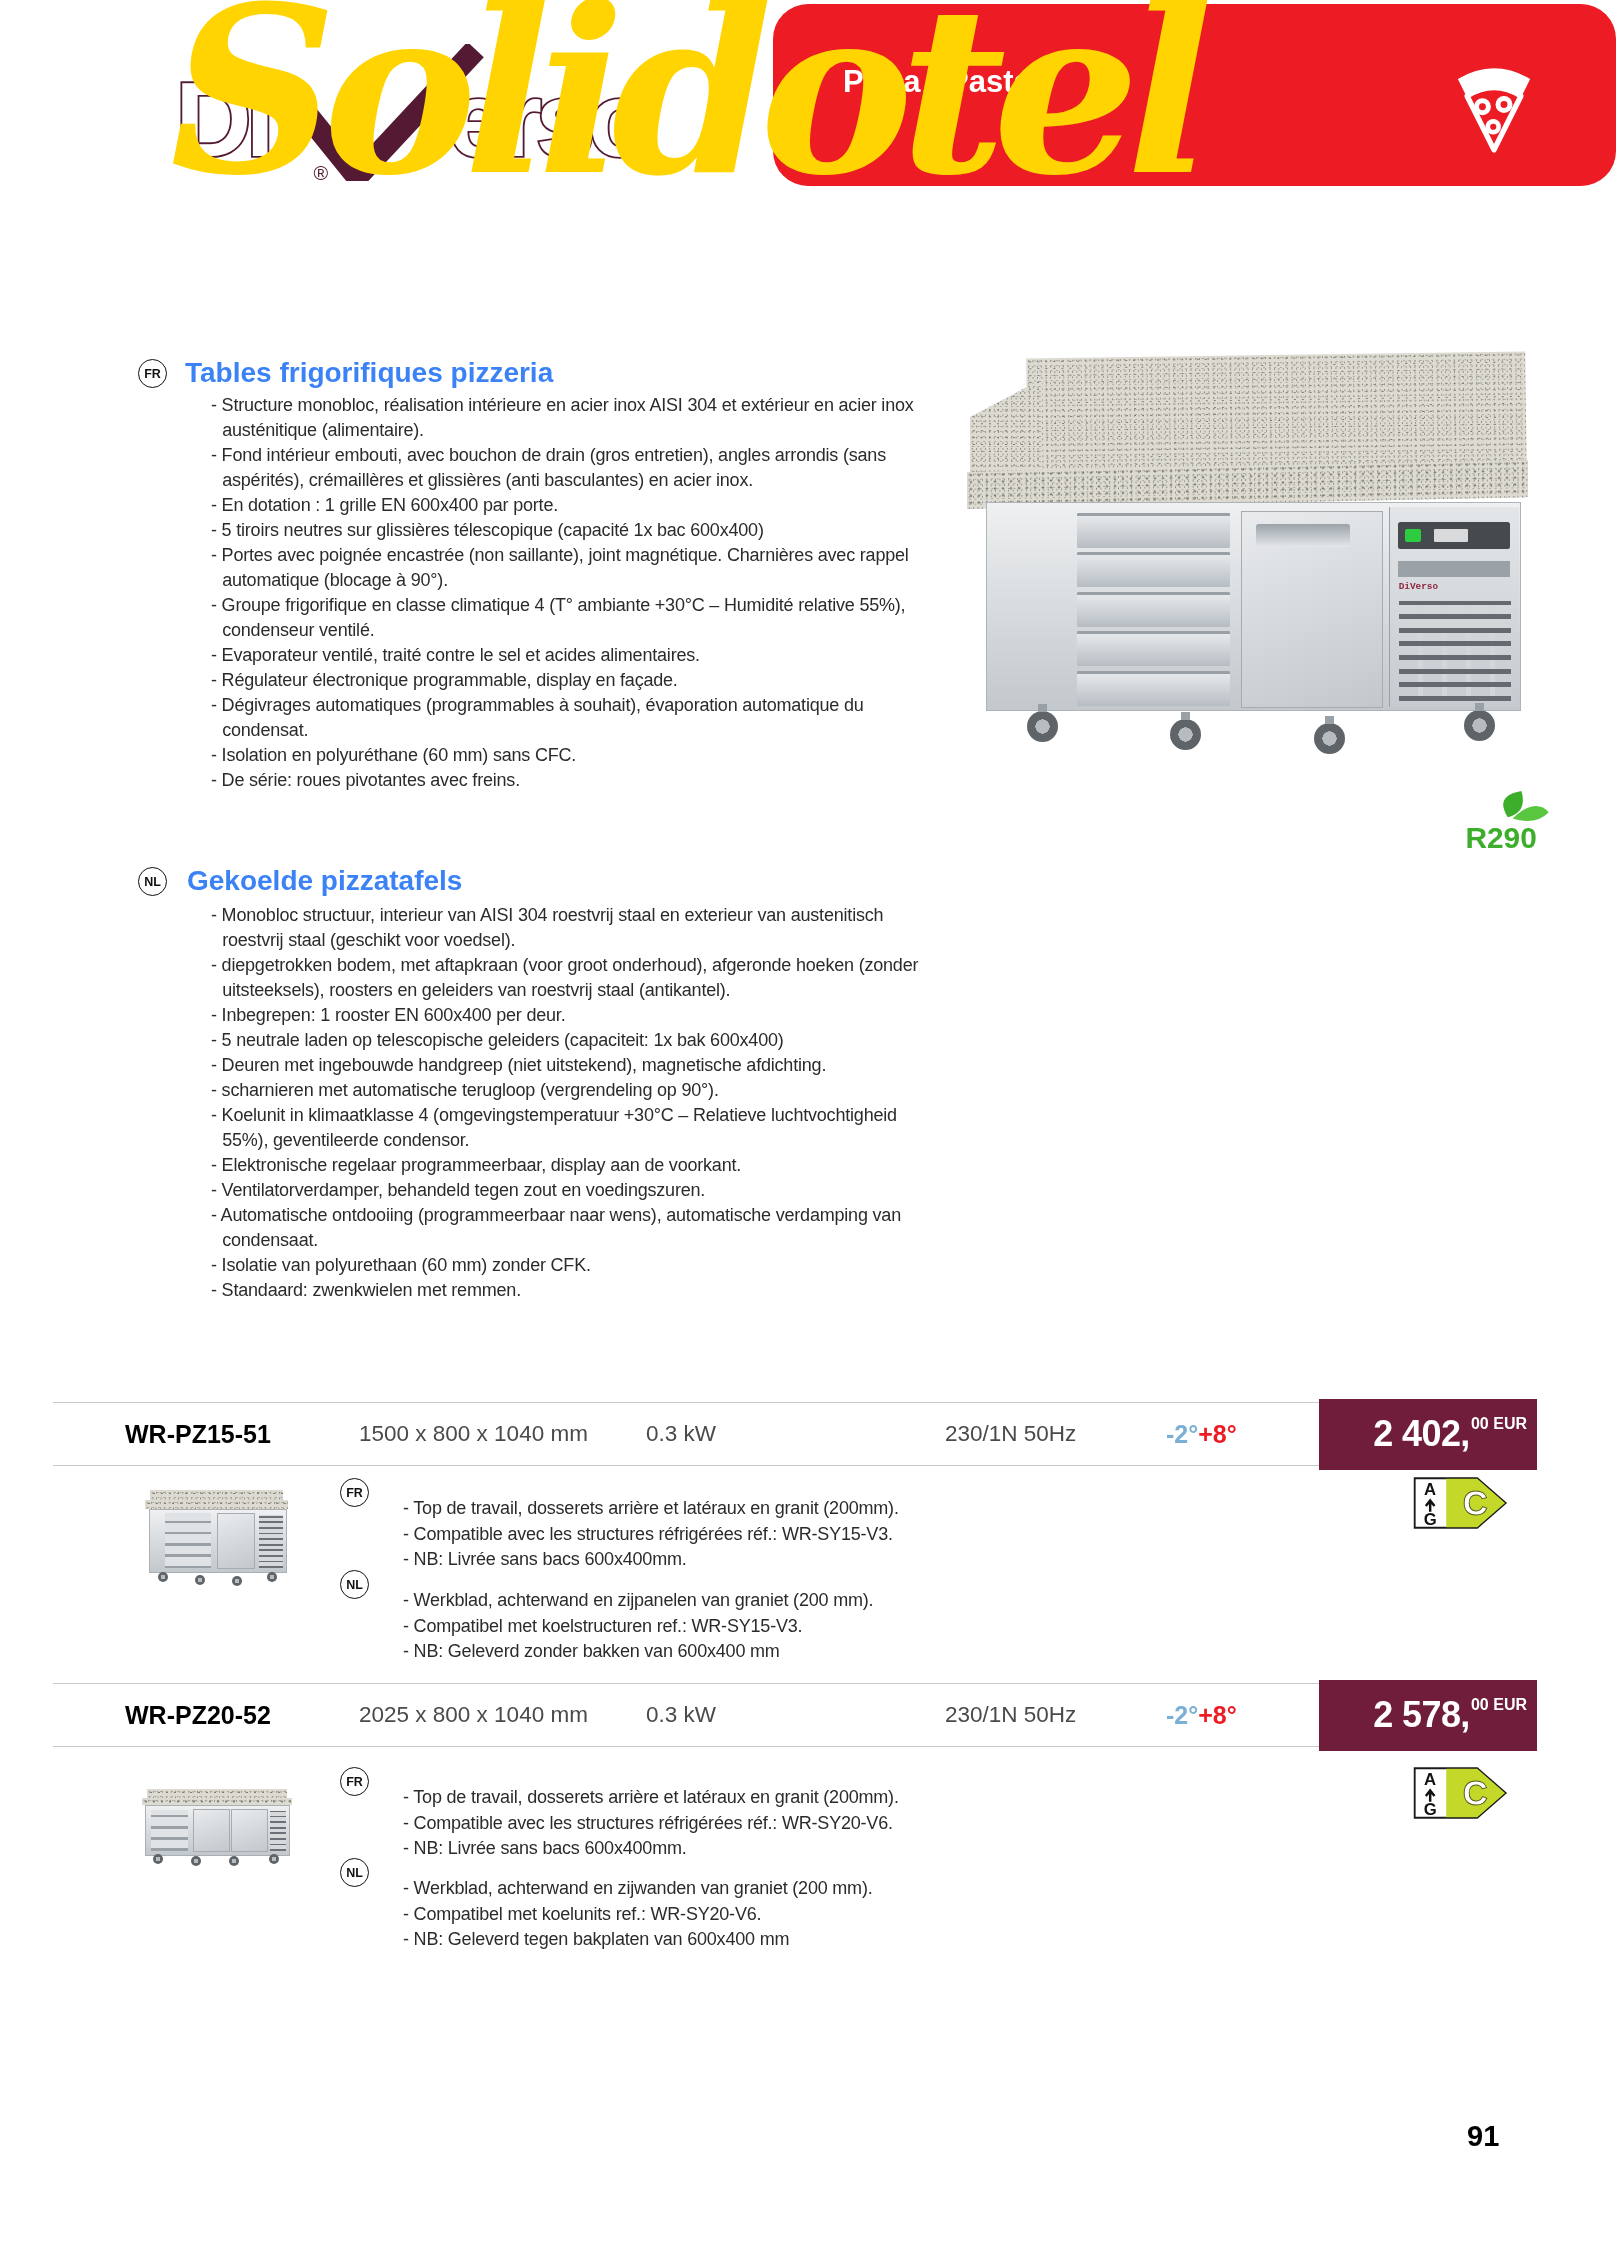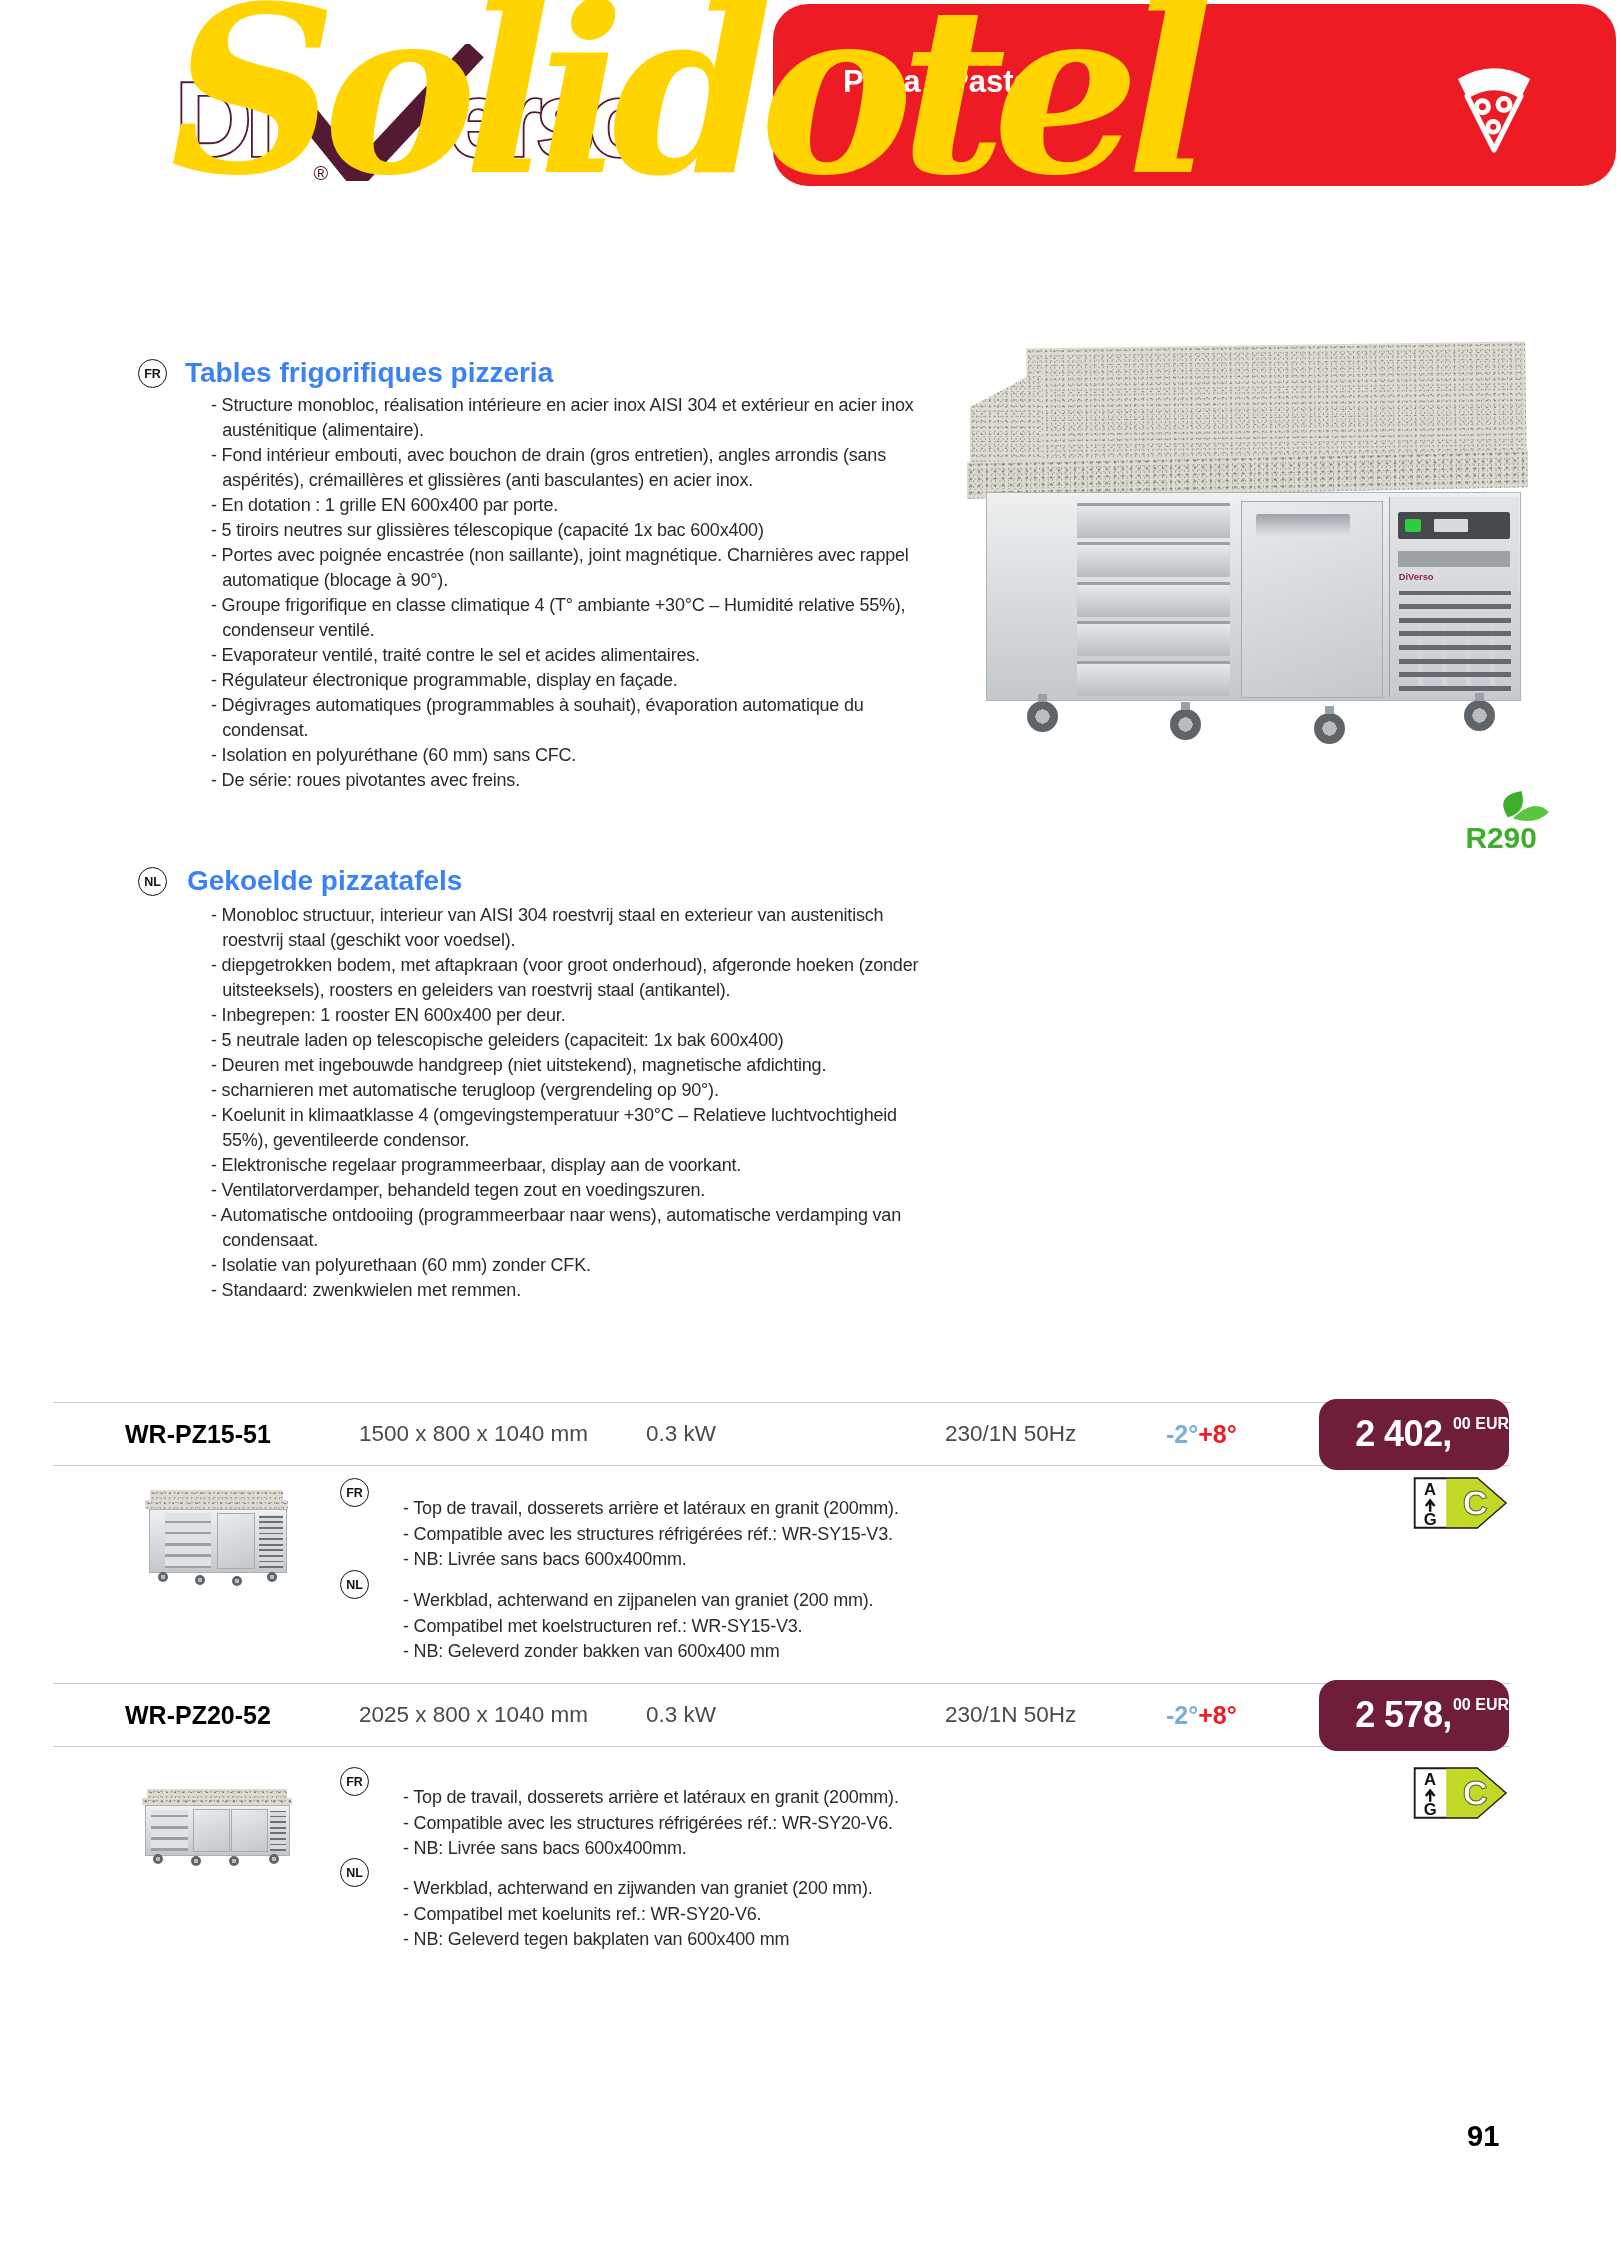--- a/index.html
+++ b/index.html
@@ -29,21 +29,21 @@
     display:flex;align-items:center;justify-content:center;
     font-size:12.5px;font-weight:bold;background:#fff;box-sizing:border-box;color:#111;
   }
   .sec-title{position:absolute;font-size:28px;font-weight:bold;color:#3b82f6;white-space:nowrap;}
   .bullets{
     position:absolute;margin:0;padding:0;list-style:none;
     font-size:18px;line-height:25px;color:#2b2b2b;letter-spacing:-0.2px;
   }
   .bullets li{text-indent:-11.2px;padding-left:11.2px;}
   
-  .photo{position:absolute;left:933px;top:332px;width:624px;height:415px;}
+  .photo{position:absolute;left:933px;top:342px;width:624px;height:415px;font-family:Liberation Mono, monospace;}
   .granite{
     background-color:#dcdad1;
     background-image:
       radial-gradient(circle, #7d7d74 0 1px, transparent 1.1px),
       radial-gradient(circle, #a9a79c 0 0.8px, transparent 0.9px),
       radial-gradient(circle, #8f8d83 0 0.7px, transparent 0.7px);
     background-size:8px 6.9px, 5.6px 5px, 4.4px 5.6px;
   }
   .steel{background:linear-gradient(180deg,#eef0f1,#c3c8cc);}
   .photo .backsplash{position:absolute;left:94px;top:12.5px;width:499px;height:119px;transform:rotate(-0.8deg);}
@@ -80,23 +80,23 @@
   }
   .prod-row .cell{position:absolute;top:0;height:62px;line-height:62px;white-space:nowrap;}
   .code{left:72px;font-size:25px;font-weight:bold;color:#000;}
   .dims{left:306px;font-size:22.5px;color:#4a4a4a;}
   .power{left:593px;font-size:22.5px;color:#4a4a4a;}
   .volt{left:892px;font-size:22.5px;color:#4a4a4a;}
   .temps{left:1113px;font-size:25px;font-weight:bold;}
   .temp-cold{color:#7CAFD6;}
   .temp-warm{color:#ED1C24;}
   .price{
-    position:absolute;left:1266px;top:-4.4px;width:190px;height:71px;background:#6F1D3B;
-    display:flex;align-items:center;justify-content:flex-end;box-sizing:border-box;
-    color:#fff;z-index:2;border-radius:18px;
+    position:absolute;left:1266px;top:-4.4px;width:218px;height:71px;background:#6F1D3B;
+    display:flex;align-items:center;justify-content:flex-end;padding-right:10px;box-sizing:border-box;
+    color:#fff;z-index:2;
   }
   .price-main{font-size:36px;font-weight:bold;letter-spacing:-0.6px;}
   .price-sup{font-size:16px;font-weight:bold;transform:translateY(-10px);margin-left:1.2px;}
   
   .detail-bullets{
     position:absolute;margin:16px;padding:0;list-style:none;
     font-size:18px;line-height:25.6px;color:#2b2b2b;letter-spacing:-0.2px;width:749px;
   }
   .detail-bullets li{text-indent:-11.2px;padding-left:11.2px;}
   

